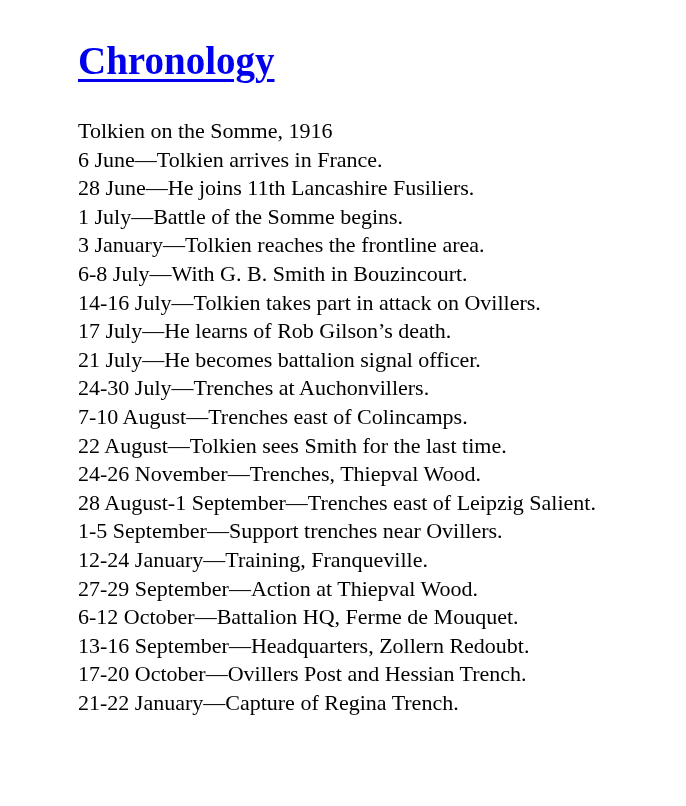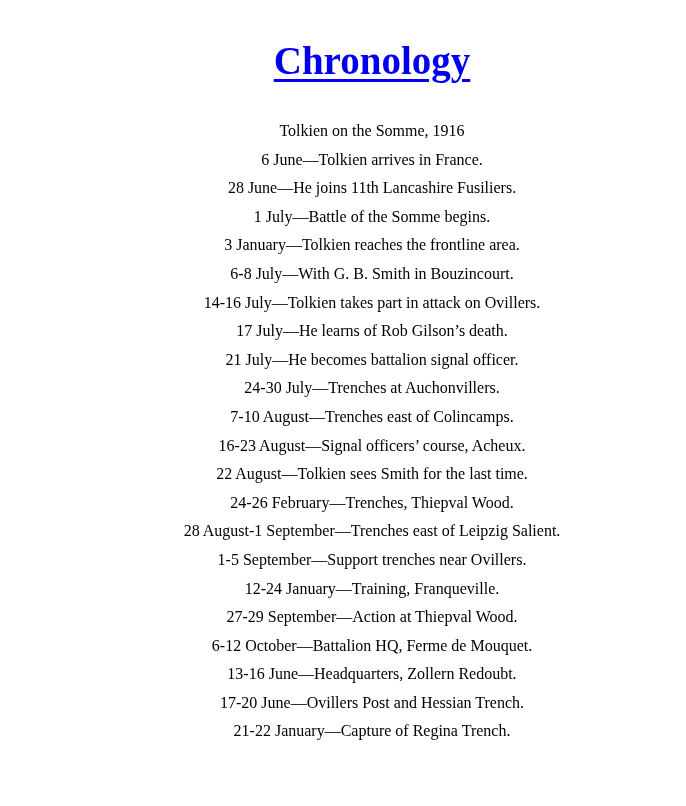--- a/index.html
+++ b/index.html
@@ -1,15 +1,15 @@
 <!DOCTYPE html>
 <html><head>
 <meta charset="utf-8">
 <style>
-  * { margin: 0; padding: 0; box-sizing: border-box; text-align: center; }
+  * { margin: 0; padding: 0; box-sizing: border-box; }
   html, body {
     width: 686px;
     height: 806px;
     background: #ffffff;
     font-family: "Liberation Serif", "DejaVu Serif", serif;
     color: #000000;
     overflow: hidden;
   }
   .page {
     padding: 38px 20px 20px 78px;
@@ -19,21 +19,21 @@
     font-size: 39px;
     font-weight: bold;
     color: #0000ee;
     text-decoration: underline;
     text-decoration-thickness: 3px;
     text-underline-offset: 5px;
     margin-bottom: 34px;
     cursor: pointer;
   }
   .lines {
-    font-size: 16px;
+    font-size: 22px;
     line-height: 28.6px;
   }
   .line {
     white-space: nowrap;
   }
 </style>
 </head>
 <body>
 
 <div class="page">
@@ -45,26 +45,25 @@
         <div class="line">6 June—Tolkien arrives in France.</div>
         <div class="line">28 June—He joins 11th Lancashire Fusiliers.</div>
         <div class="line">1 July—Battle of the Somme begins.</div>
         <div class="line">3 January—Tolkien reaches the frontline area.</div>
         <div class="line">6-8 July—With G. B. Smith in Bouzincourt.</div>
         <div class="line">14-16 July—Tolkien takes part in attack on Ovillers.</div>
         <div class="line">17 July—He learns of Rob Gilson’s death.</div>
         <div class="line">21 July—He becomes battalion signal officer.</div>
         <div class="line">24-30 July—Trenches at Auchonvillers.</div>
         <div class="line">7-10 August—Trenches east of Colincamps.</div>
-        <div class="line">16-23 August—Signal officers’ course, Acheux.</div>
         <div class="line">22 August—Tolkien sees Smith for the last time.</div>
-        <div class="line">24-26 February—Trenches, Thiepval Wood.</div>
+        <div class="line">24-26 November—Trenches, Thiepval Wood.</div>
         <div class="line">28 August-1 September—Trenches east of Leipzig Salient.</div>
         <div class="line">1-5 September—Support trenches near Ovillers.</div>
         <div class="line">12-24 January—Training, Franqueville.</div>
         <div class="line">27-29 September—Action at Thiepval Wood.</div>
         <div class="line">6-12 October—Battalion HQ, Ferme de Mouquet.</div>
-        <div class="line">13-16 June—Headquarters, Zollern Redoubt.</div>
-        <div class="line">17-20 June—Ovillers Post and Hessian Trench.</div>
+        <div class="line">13-16 September—Headquarters, Zollern Redoubt.</div>
+        <div class="line">17-20 October—Ovillers Post and Hessian Trench.</div>
         <div class="line">21-22 January—Capture of Regina Trench.</div>
       </div>
   </div>
 </div>
 
 </body></html>

